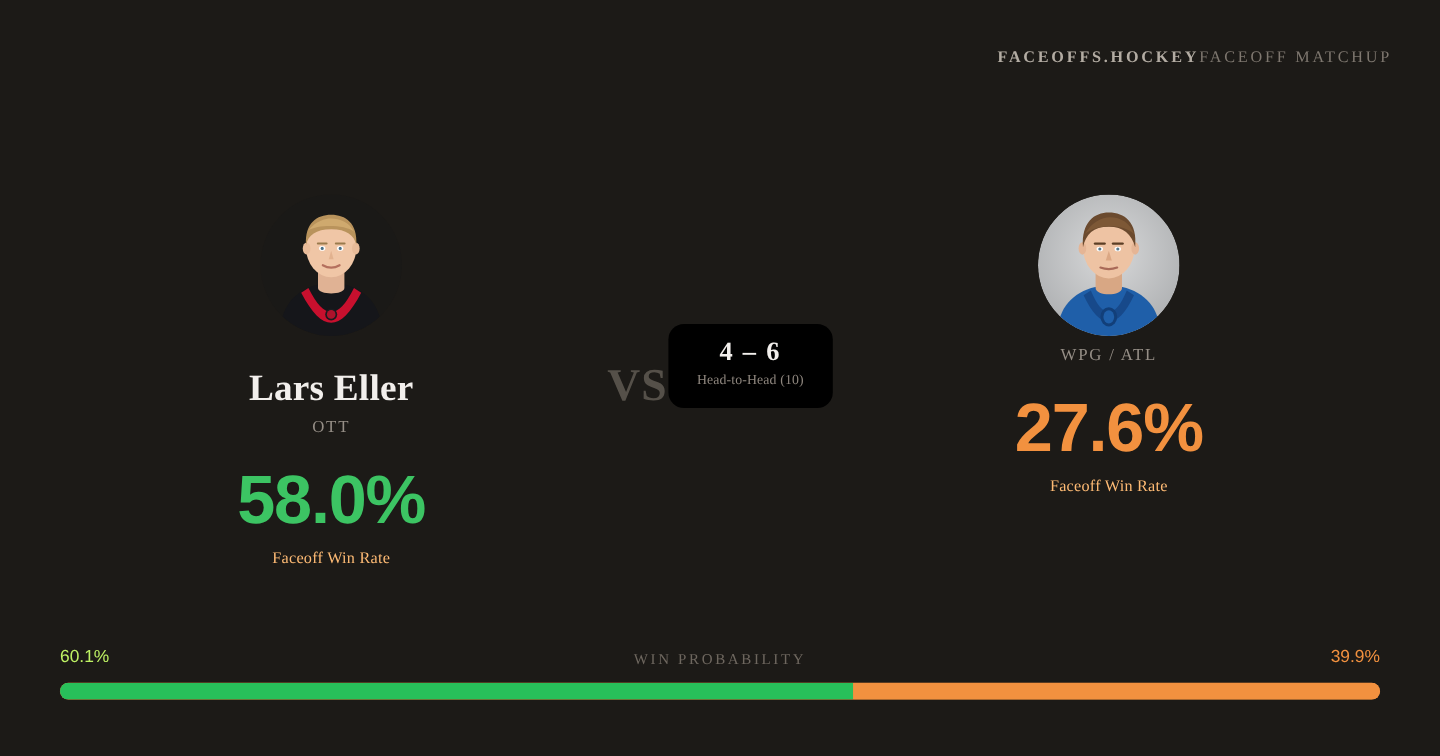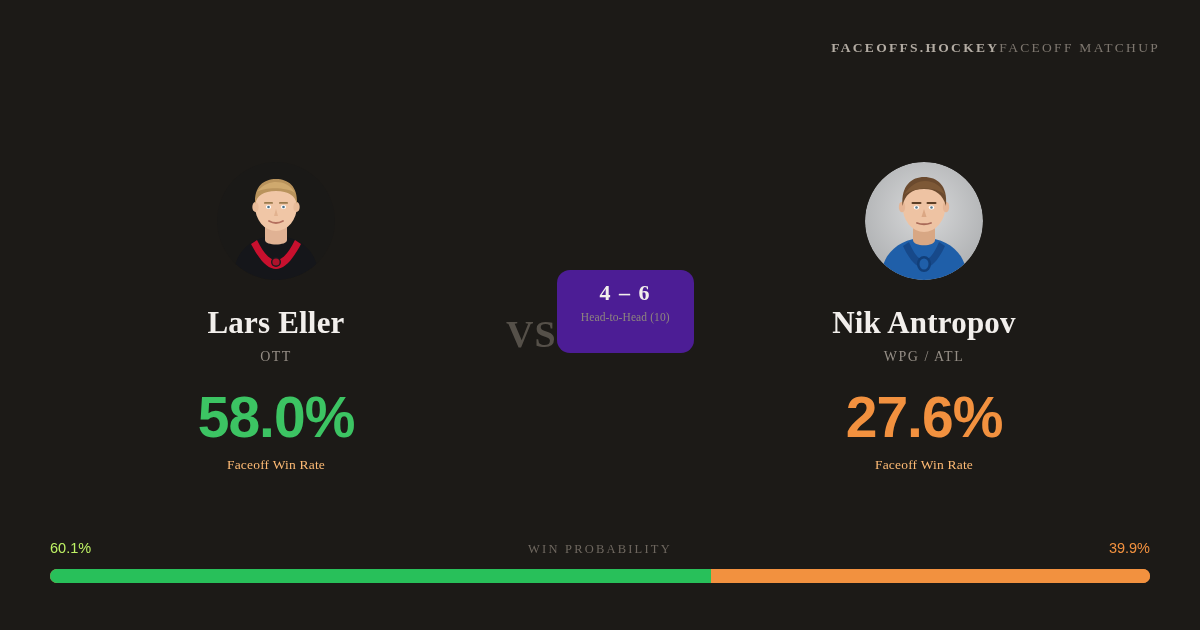--- a/index.html
+++ b/index.html
@@ -129,23 +129,23 @@
     font-family: "Liberation Serif", serif;
     font-size: 38px;
     font-weight: 700;
     color: #555049;
     letter-spacing: 1px;
     line-height: 1;
   }
   .h2h-card {
     margin-top: 26px;
     width: 146px;
-    background: #4c1d95;
+    background: #000000;
     border-radius: 13px;
-    padding: 12px 8px 29px;
+    padding: 12px 8px 16px;
     box-sizing: border-box;
     display: flex;
     flex-direction: column;
     align-items: center;
   }
   .h2h-score {
     font-family: "Liberation Serif", serif;
     font-size: 22px;
     font-weight: 700;
     color: #f2efec;
@@ -310,21 +310,20 @@
 
             <path d="M59 47 l2.5 8 h-5 Z" fill="#d6a07c" opacity="0.8"></path>
 
             <path d="M52 61 q7 2.5 14 0" stroke="#a96a58" stroke-width="1.8" fill="none" stroke-linecap="round"></path>
 
             <ellipse cx="59" cy="102" rx="7" ry="8" fill="#123f79"></ellipse>
             <ellipse cx="59" cy="102" rx="4.5" ry="5.5" fill="#1f5fa9"></ellipse>
           </g>
         </svg>
       </div>
-      <div class="player-name">Nik Antropov</div>
       <div class="player-team">WPG / ATL</div>
       <div class="player-pct pct-orange" style="color: rgb(242, 145, 63);">27.6%</div>
       <div class="player-pct-label">Faceoff Win Rate</div>
     </div>
 
   </div>
 
   <div class="prob-wrap">
     <div class="prob-labels">
       <div class="prob-left" style="color: #bef264;">60.1%</div>

